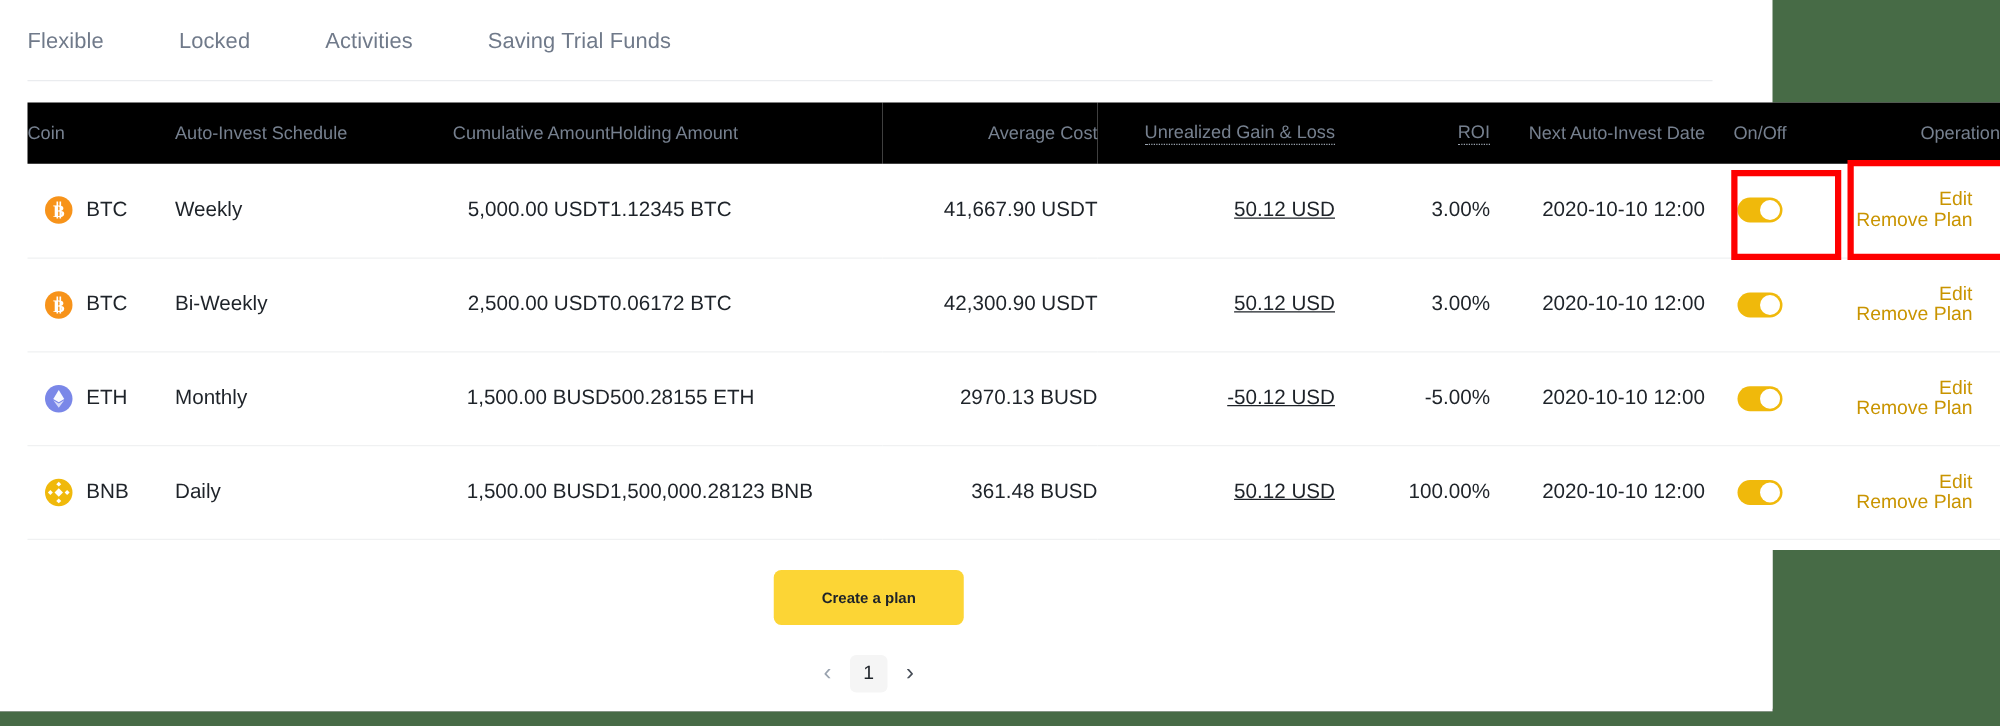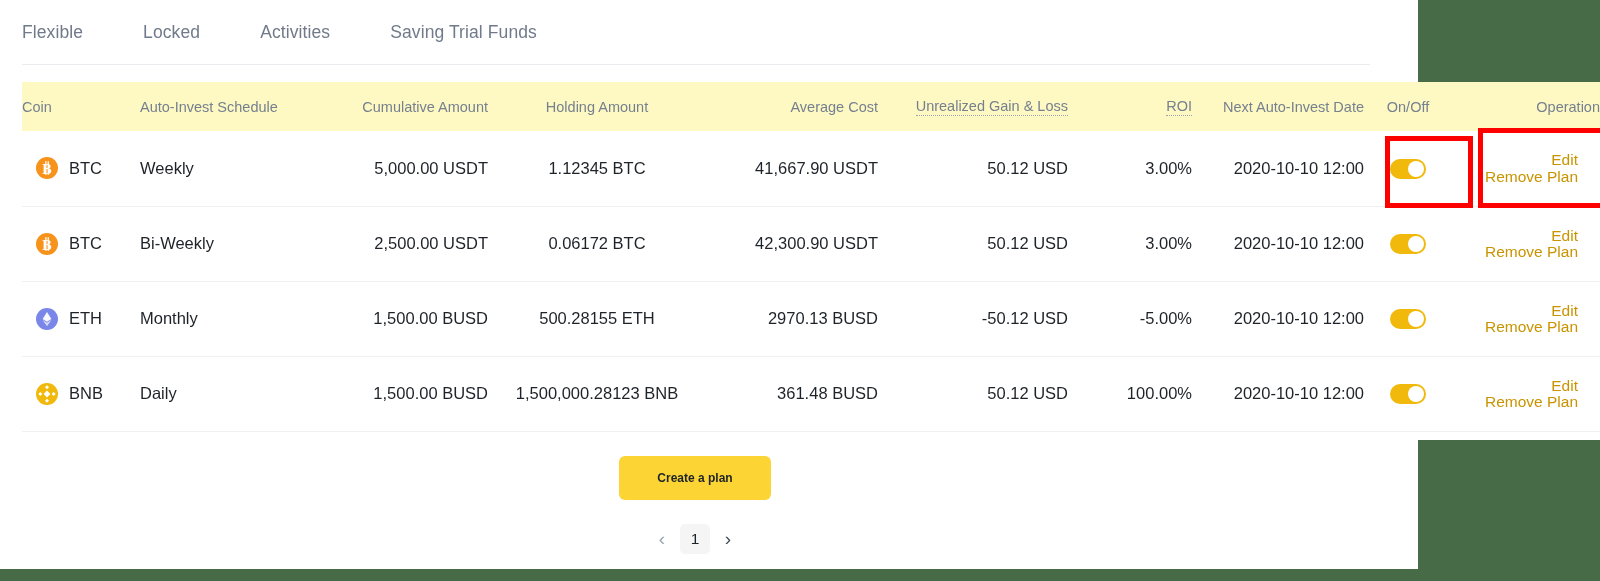--- a/index.html
+++ b/index.html
@@ -73,21 +73,21 @@
 
   
   .tbl {
     position: absolute;
     left: 22px; top: 82px;
     width: 1578px;
     border-collapse: collapse;
     table-layout: fixed;
   }
   .tbl thead th {
-    background: #fef9c3;
+    background: #000000;
     font-weight: 400;
     font-size: 14.5px;
     color: #76808f;
     height: 49px;
     padding: 0 0 0 0;
     vertical-align: middle;
     white-space: nowrap;
     margin-left: 23px;
   }
   .tbl thead th .hd { display: inline-block; }
@@ -102,23 +102,23 @@
     color: #1e2329;
     border-bottom: 1px solid #f0f1f2;
     vertical-align: middle;
     white-space: nowrap;
   }
   .tbl tbody tr:last-child td { border-bottom: 1px solid #f0f1f2; }
 
   .c-coin   { width: 118px;  text-align: left; padding-left: 14px; }
   .c-sched  { width: 180px;  text-align: left; }
   .c-cum    { width: 168px;  text-align: right; }
-  .c-hold   { width: 218px;  text-align: center; }
+  .c-hold   { width: 218px;  text-align: left; }
   .c-avg    { width: 172px;  text-align: right; }
-  .c-ugl    { width: 190px;  text-align: right; }
+  .c-ugl    { width: 190px;  text-align: right; text-decoration: underline; }
   .c-roi    { width: 124px;  text-align: right; }
   .c-next   { width: 172px;  text-align: right; }
   .c-onoff  { width: 88px;   text-align: center; }
   .c-op     { width: 148px;  text-align: right; padding-right: 22px; }
 
   .coin-cell { display: flex; align-items: center; gap: 11px; }
   .coin-ico {
     width: 22px; height: 22px; border-radius: 50%;
     display: flex; align-items: center; justify-content: center;
     flex: 0 0 22px;

